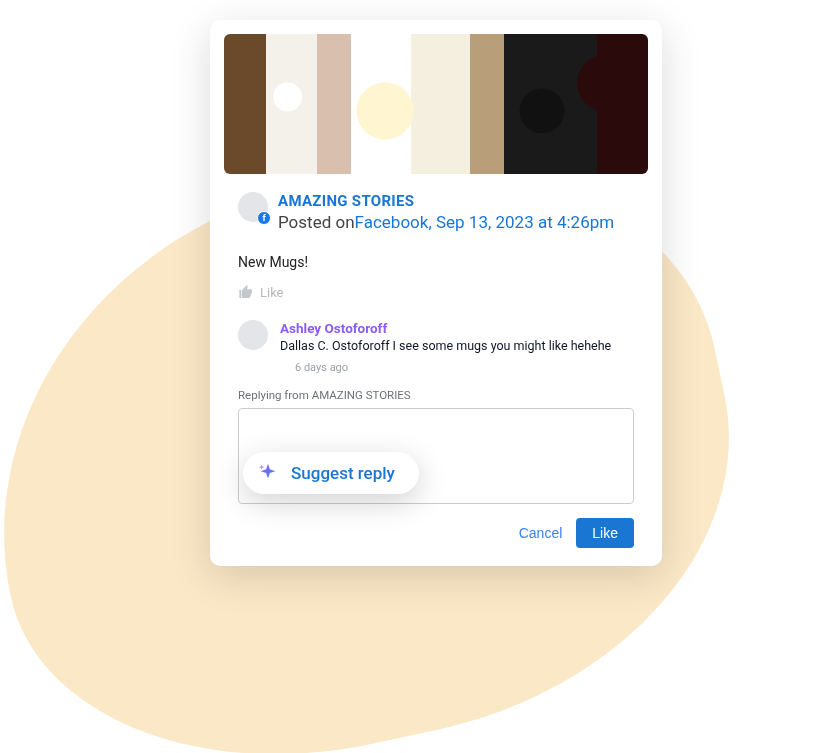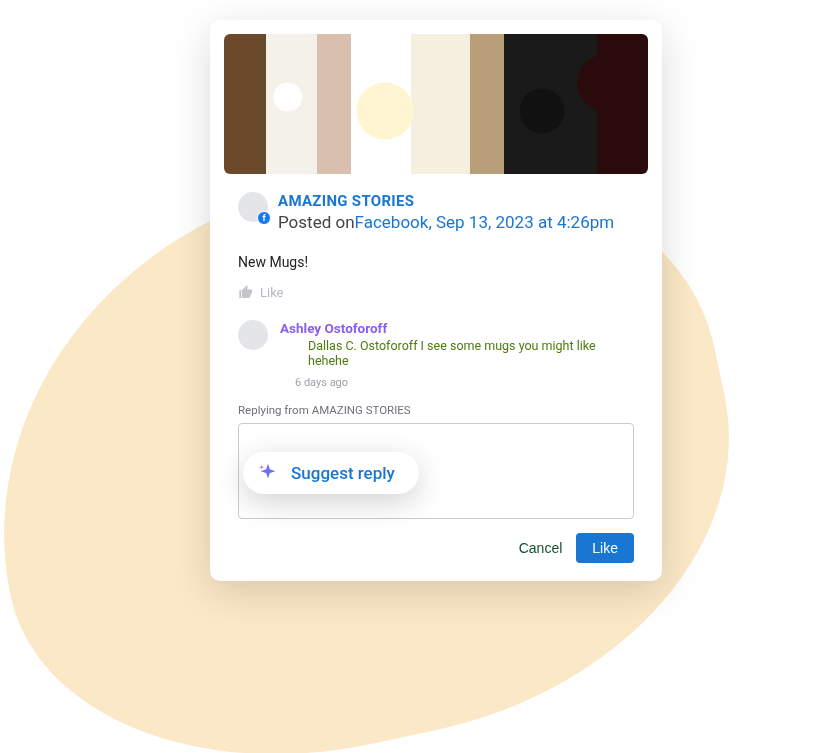--- a/index.html
+++ b/index.html
@@ -127,23 +127,22 @@
     flex-shrink: 0;
   }
   .comment-body { flex: 1; }
   .comment-author {
     font-weight: 700;
     font-size: 13.5px;
     color: #8b5cf6;
   }
   .comment-text {
     font-size: 12.5px;
-    color: #4d7c0f;
+    color: #0f172a;
     margin-top: 2px;
-    margin-left: 28px;
   }
   .comment-time {
     font-size: 11px;
     color: #9aa0a6;
     padding: 6px 28px 10px 70px;
     margin-left: 15px;
   }
   .reply-label {
     font-size: 11.5px;
     color: #6d7278;
@@ -167,21 +166,21 @@
     outline: none;
   }
   .actions {
     display: flex;
     justify-content: flex-end;
     align-items: center;
     gap: 14px;
     padding: 14px 28px 0 28px;
   }
   .cancel-btn {
-    color: #14532d;
+    color: #3b82f6;
     font-size: 14px;
     background: none;
     border: none;
     cursor: pointer;
   }
   .post-btn {
     background: #1976D2;
     color: #fff;
     border: none;
     border-radius: 4px;

